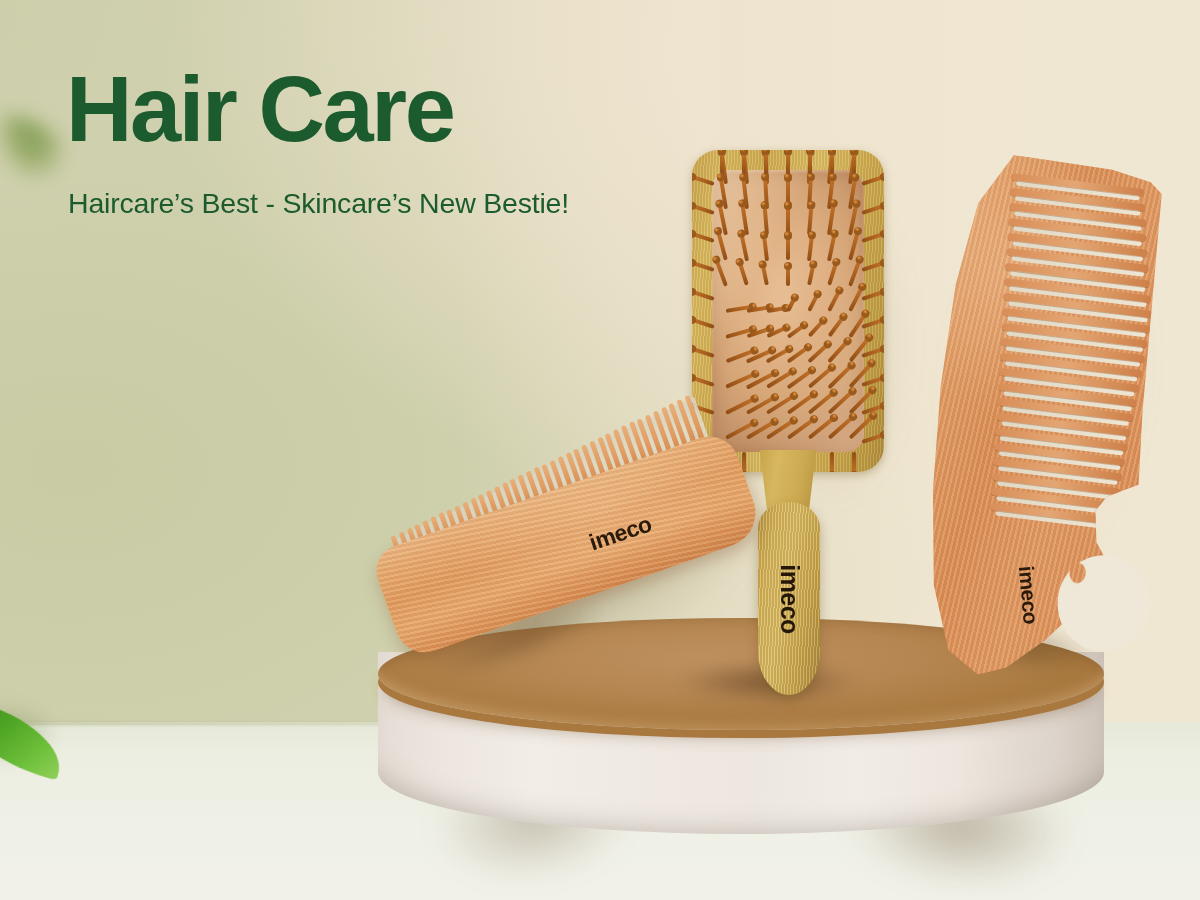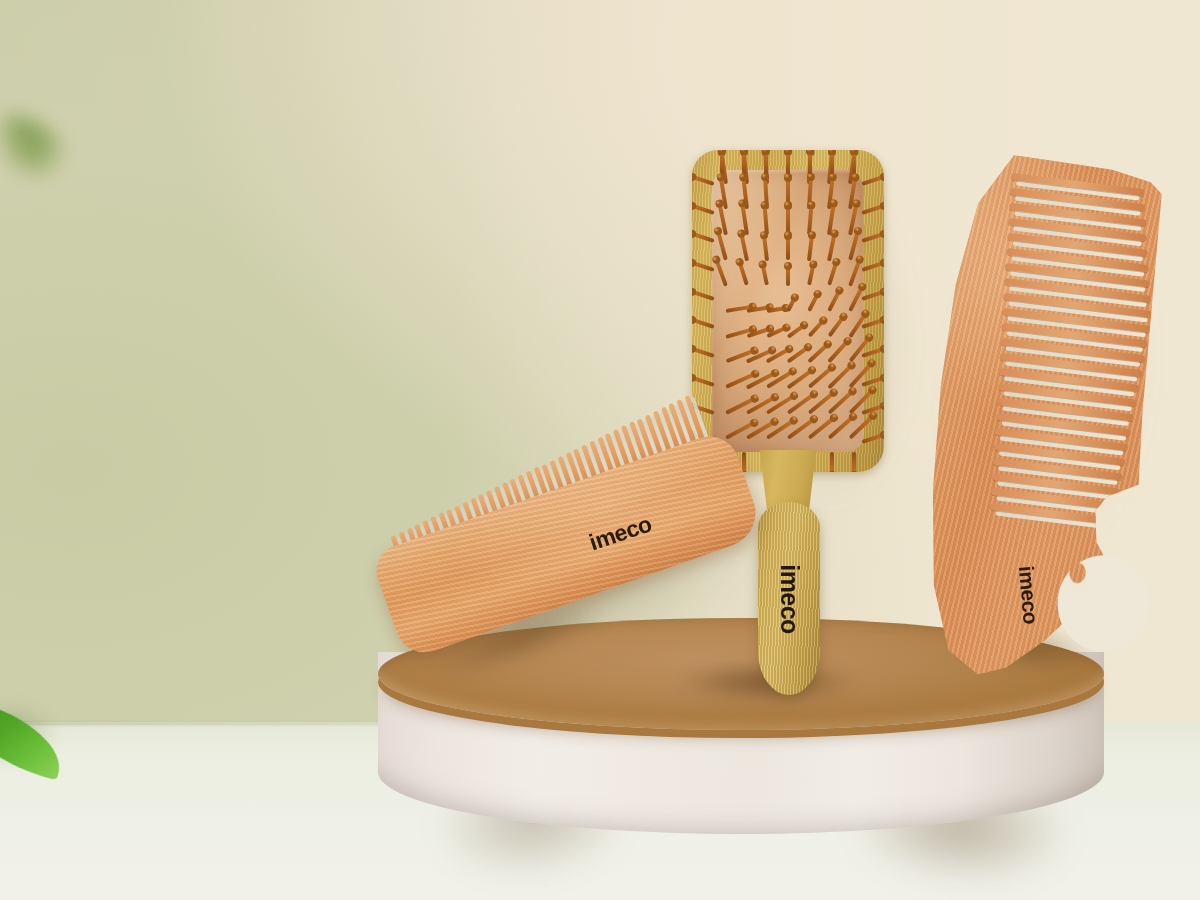--- a/index.html
+++ b/index.html
@@ -299,20 +299,22 @@
   <div class="bg-base"></div>
   <div class="bg-warm"></div>
   <div class="floor"></div>
   <div class="floor-line"></div>
 
   <div class="leaf-tl"></div>
   <div class="leaf-bl-shade"></div>
   <div class="leaf-bl"></div>
 
   <div class="copy">
+    <span class="headline">Hair Care</span>
+    <span class="tagline">Haircare’s Best - Skincare’s New Bestie!</span>
   </div>
 
   <div class="sh-brush"></div>
   <div class="sh-comb-right"></div>
   <div class="sh-comb-left"></div>
 
   <div class="podium">
     <div class="podium-shadow-l"></div>
     <div class="podium-shadow-r"></div>
     <div class="podium-body"></div>

